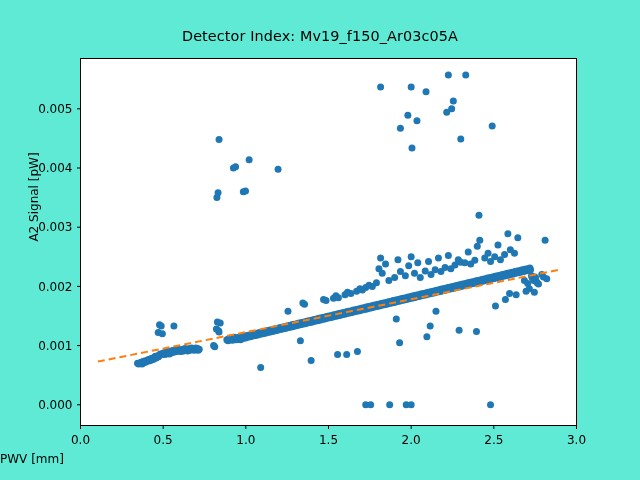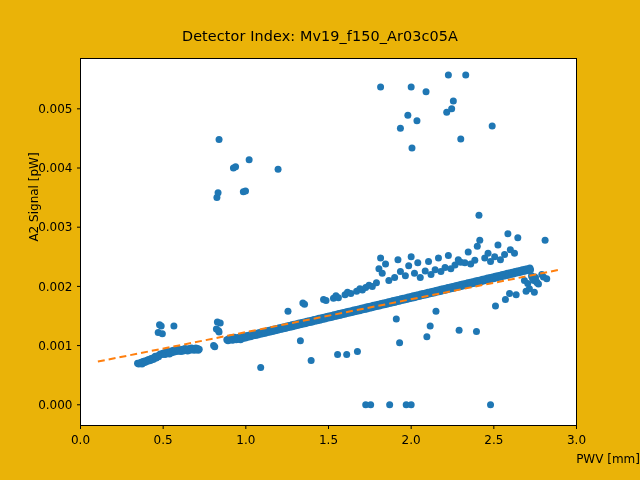--- a/index.html
+++ b/index.html
@@ -10,21 +10,21 @@
   body {
     width: 640px;
     height: 480px;
     font-family: "DejaVu Sans", sans-serif;
     overflow: hidden;
   }
   #figure {
     position: relative;
     width: 640px;
     height: 480px;
-    background: #eab308;
+    background: #5eead4;
   }
   #chart-title {
     position: absolute;
     left: 0;
     top: 28px;
     width: 640px;
     text-align: center;
     font-size: 14.4px;
     color: #000000;
     letter-spacing: 0.1px;
@@ -38,21 +38,21 @@
     font-size: 12px;
     color: #000000;
     transform: rotate(-90deg);
     transform-origin: center center;
   }
   #xlabel {
     position: absolute;
     left: 0;
     top: 452px;
     width: 640px;
-    text-align: right;
+    text-align: left;
     font-size: 12px;
     color: #000000;
   }
   #plot-svg {
     position: absolute;
     left: 0;
     top: 0;
   }
   .tick-label-x {
     font-size: 12px;

